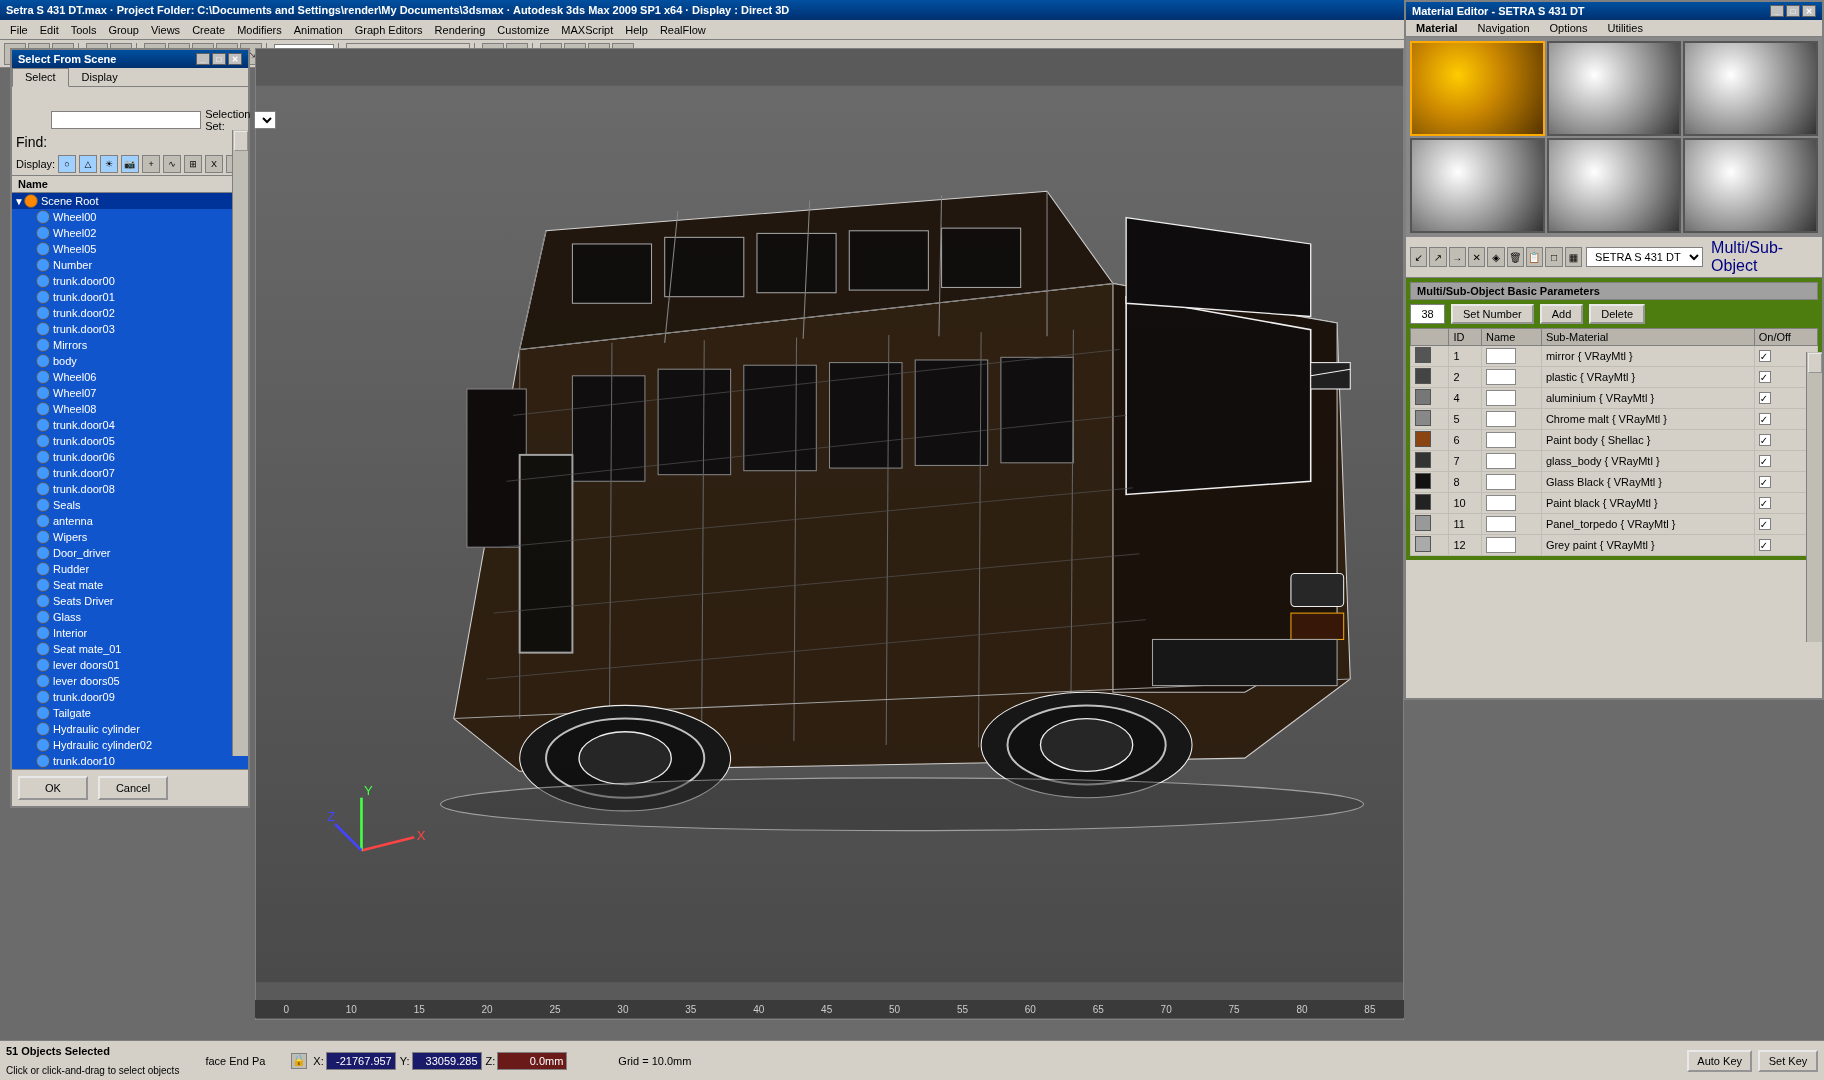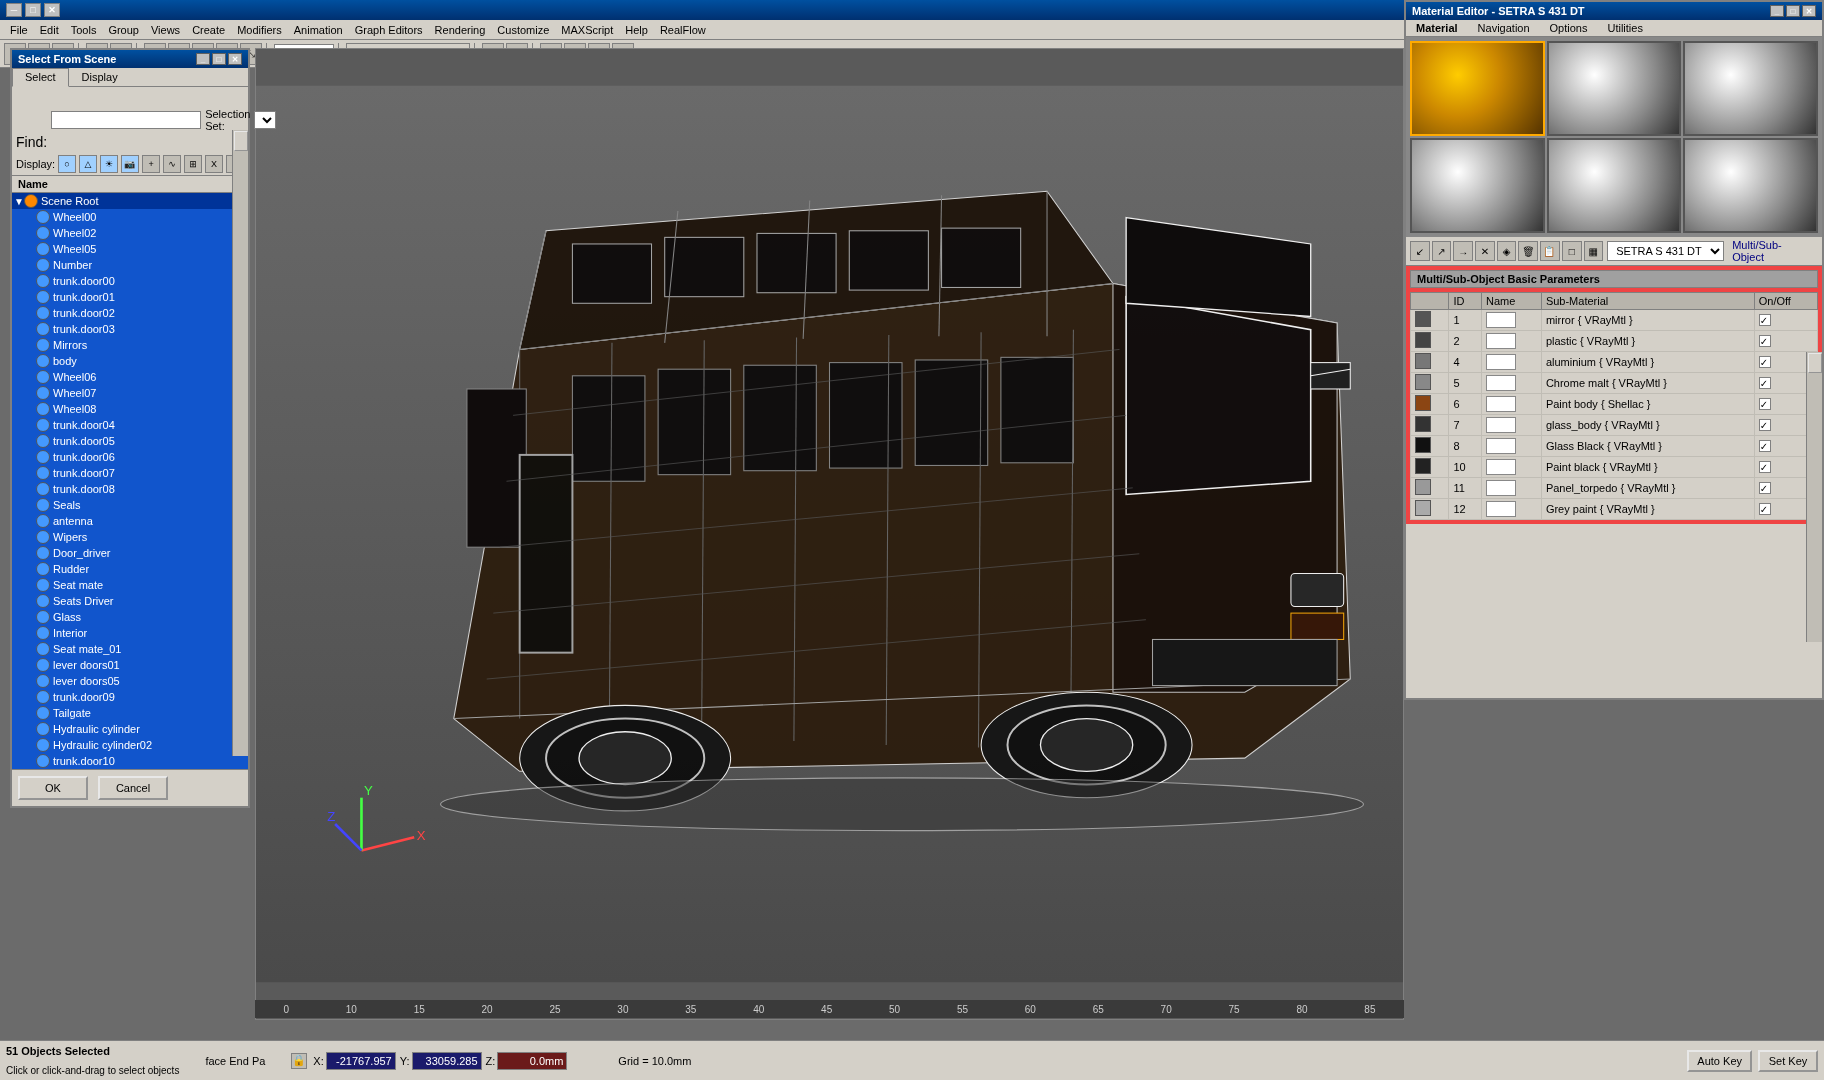--- a/index.html
+++ b/index.html
@@ -343,28 +343,28 @@
     }
     #mat-name-dropdown {
       flex: 1;
       height: 20px;
       background: white;
       border: 1px solid #808080;
       font-size: 11px;
       padding: 0 4px;
     }
     #mat-type-label {
-      font-size: 11px;
+      font-size: 16px;
       padding: 0 6px;
       color: #000080;
     }
 
     
     #subobj-panel {
-      background: #ef4444;
+      background: #4d7c0f;
       padding: 4px;
     }
     #subobj-title {
       background: #a0a0a0;
       color: black;
       padding: 2px 6px;
       font-size: 11px;
       font-weight: bold;
       border: 1px solid #808080;
       margin-bottom: 4px;
@@ -502,20 +502,21 @@
       align-items: center;
       justify-content: space-around;
       font-size: 10px;
       color: #ccc;
     }
   </style>
 </head>
 <body>
 
 <div id="title-bar">
+  <span>Setra S 431 DT.max  ·  Project Folder: C:\Documents and Settings\render\My Documents\3dsmax  ·  Autodesk 3ds Max  2009 SP1  x64  ·  Display : Direct 3D</span>
   <div id="title-bar-controls">
     <div class="title-btn">─</div>
     <div class="title-btn">□</div>
     <div class="title-btn">✕</div>
   </div>
 </div>
 
 <div id="menu-bar">
   <span class="menu-item">File</span>
   <span class="menu-item">Edit</span>
@@ -965,20 +966,26 @@
     <div class="mat-tool-btn">▦</div>
     <div style="flex:1;"></div>
     <select id="mat-name-dropdown">
       <option>SETRA S 431 DT</option>
     </select>
     <span id="mat-type-label">Multi/Sub-Object</span>
   </div>
 
   <div id="subobj-panel">
     <div id="subobj-title">Multi/Sub-Object Basic Parameters</div>
+    <div id="subobj-controls">
+      <input id="subobj-num" type="text" value="38" style="">
+      <button class="subobj-btn">Set Number</button>
+      <button class="subobj-btn">Add</button>
+      <button class="subobj-btn">Delete</button>
+    </div>
 
     <div style="overflow-y:auto; max-height:320px;">
       <table id="mat-table">
         <thead>
           <tr>
             <th> </th>
             <th>ID</th>
             <th>Name</th>
             <th>Sub-Material</th>
             <th>On/Off</th>

